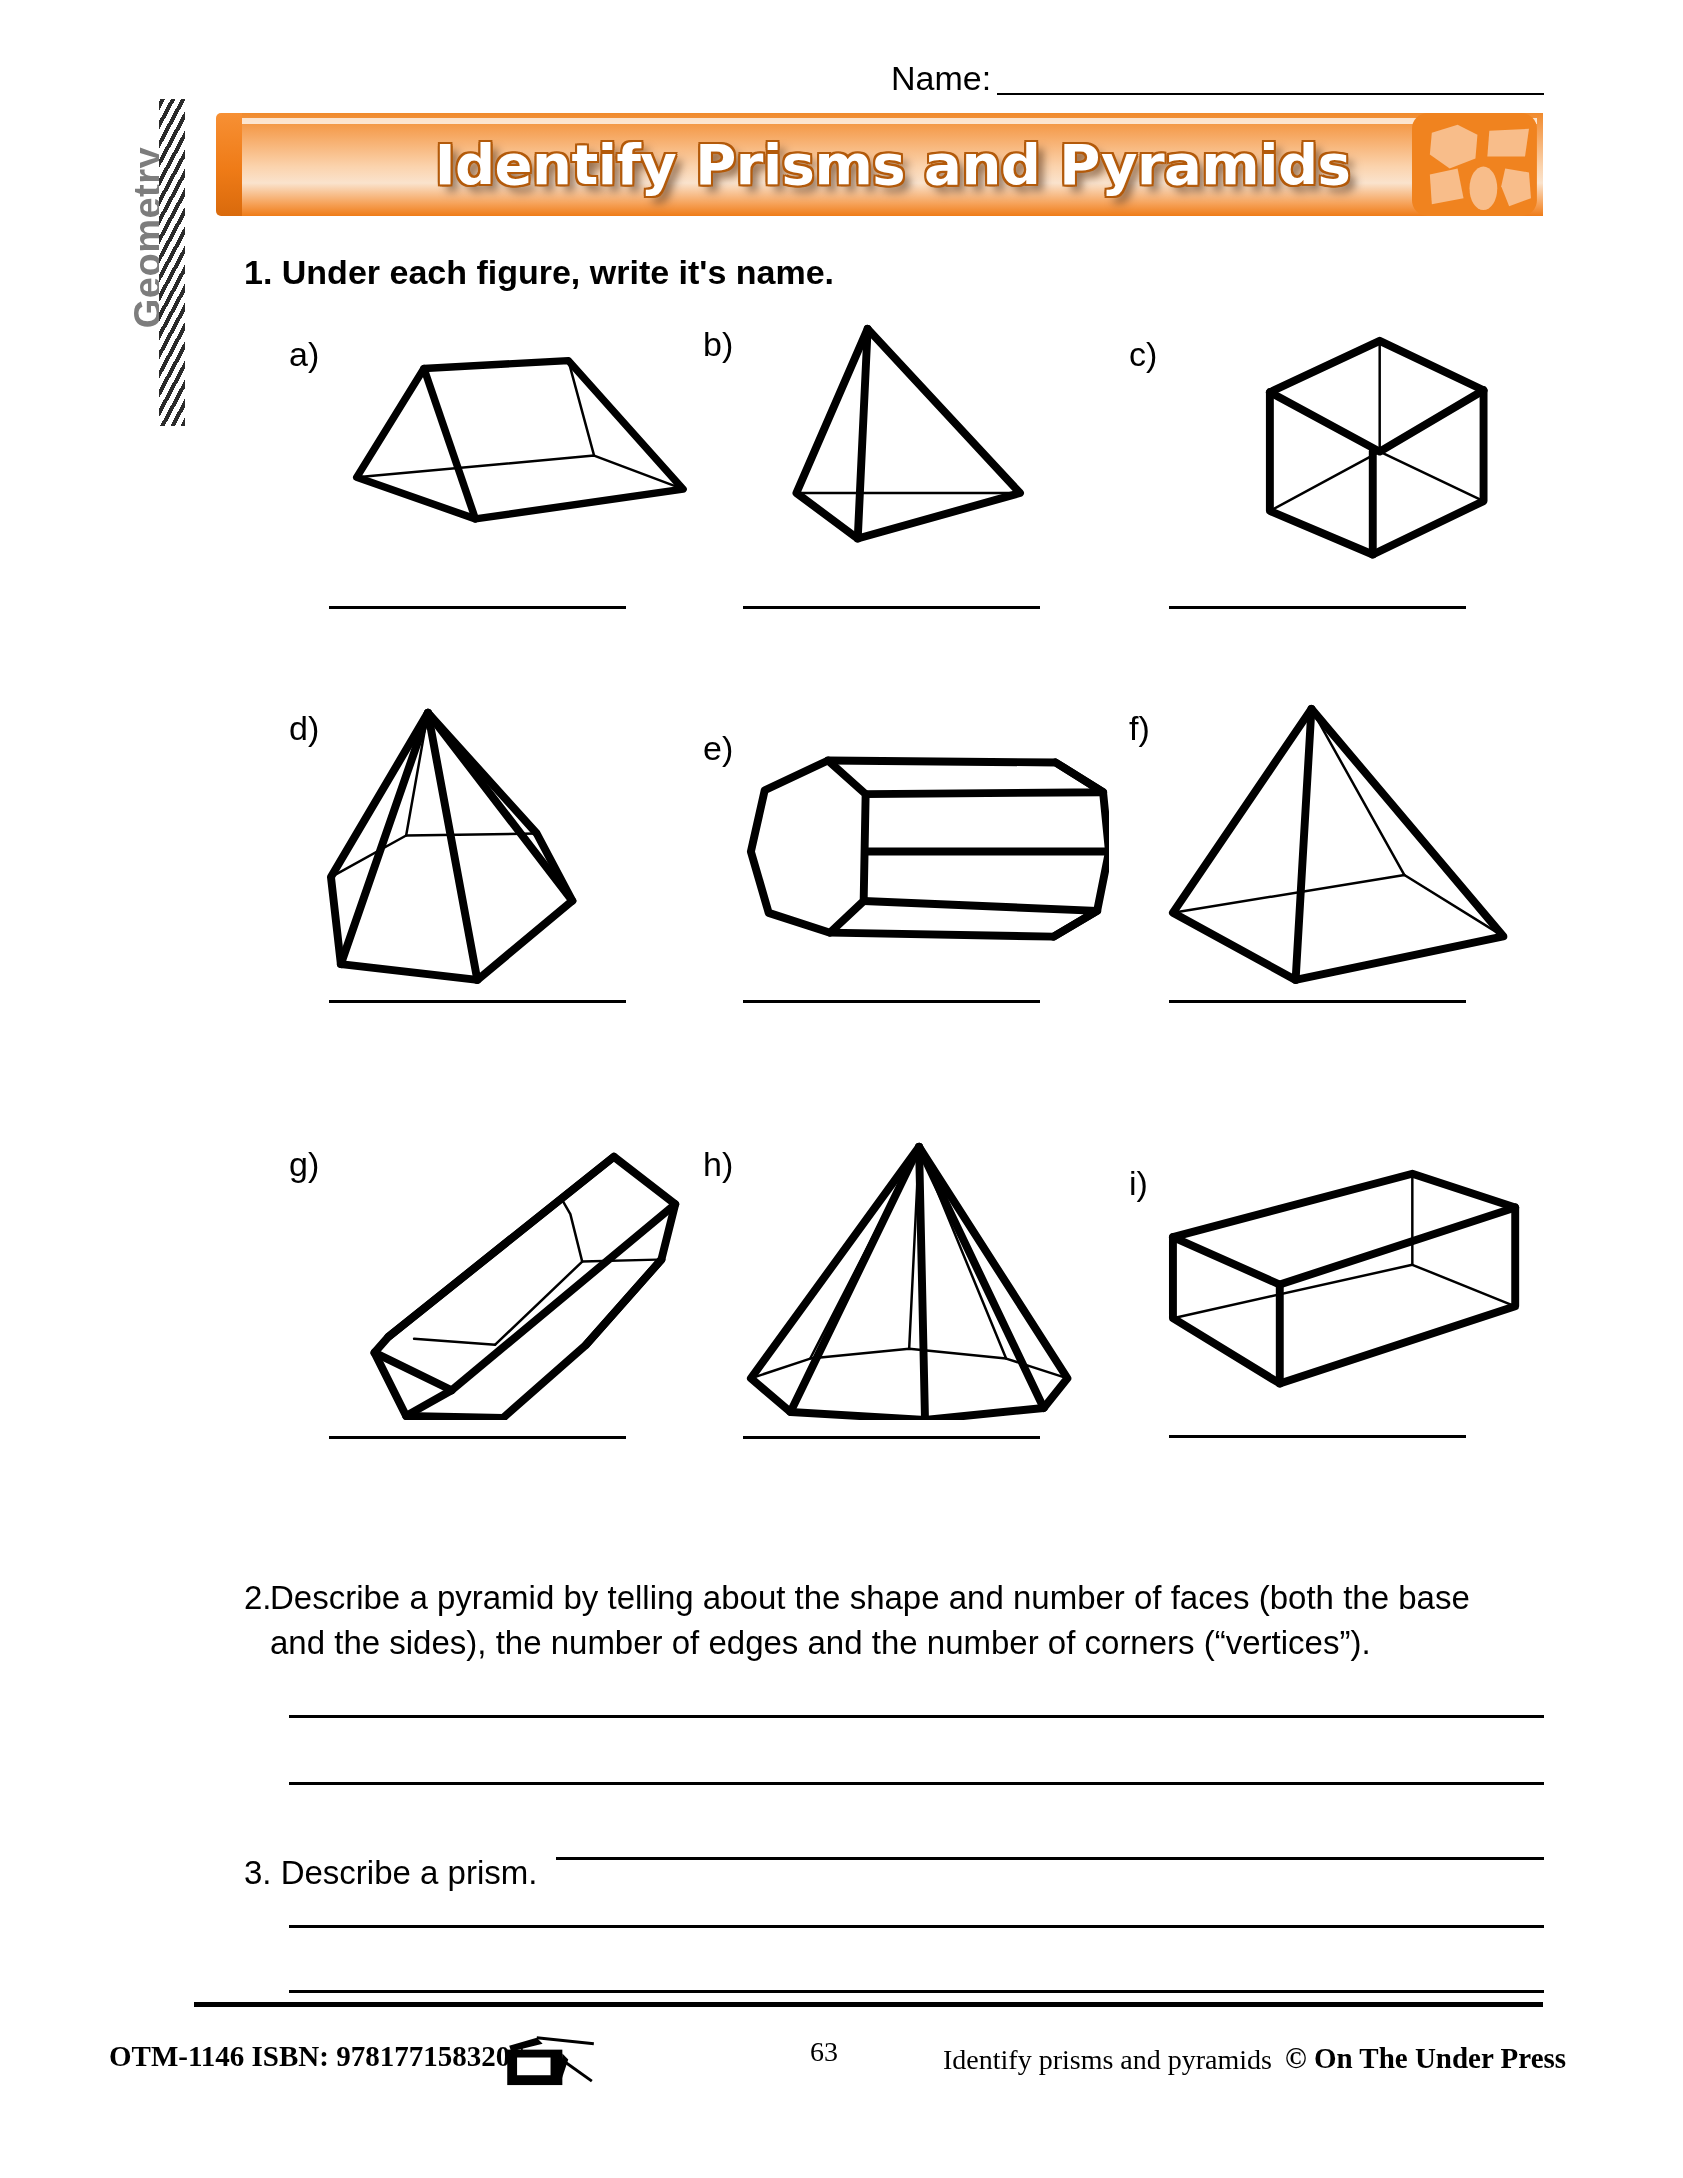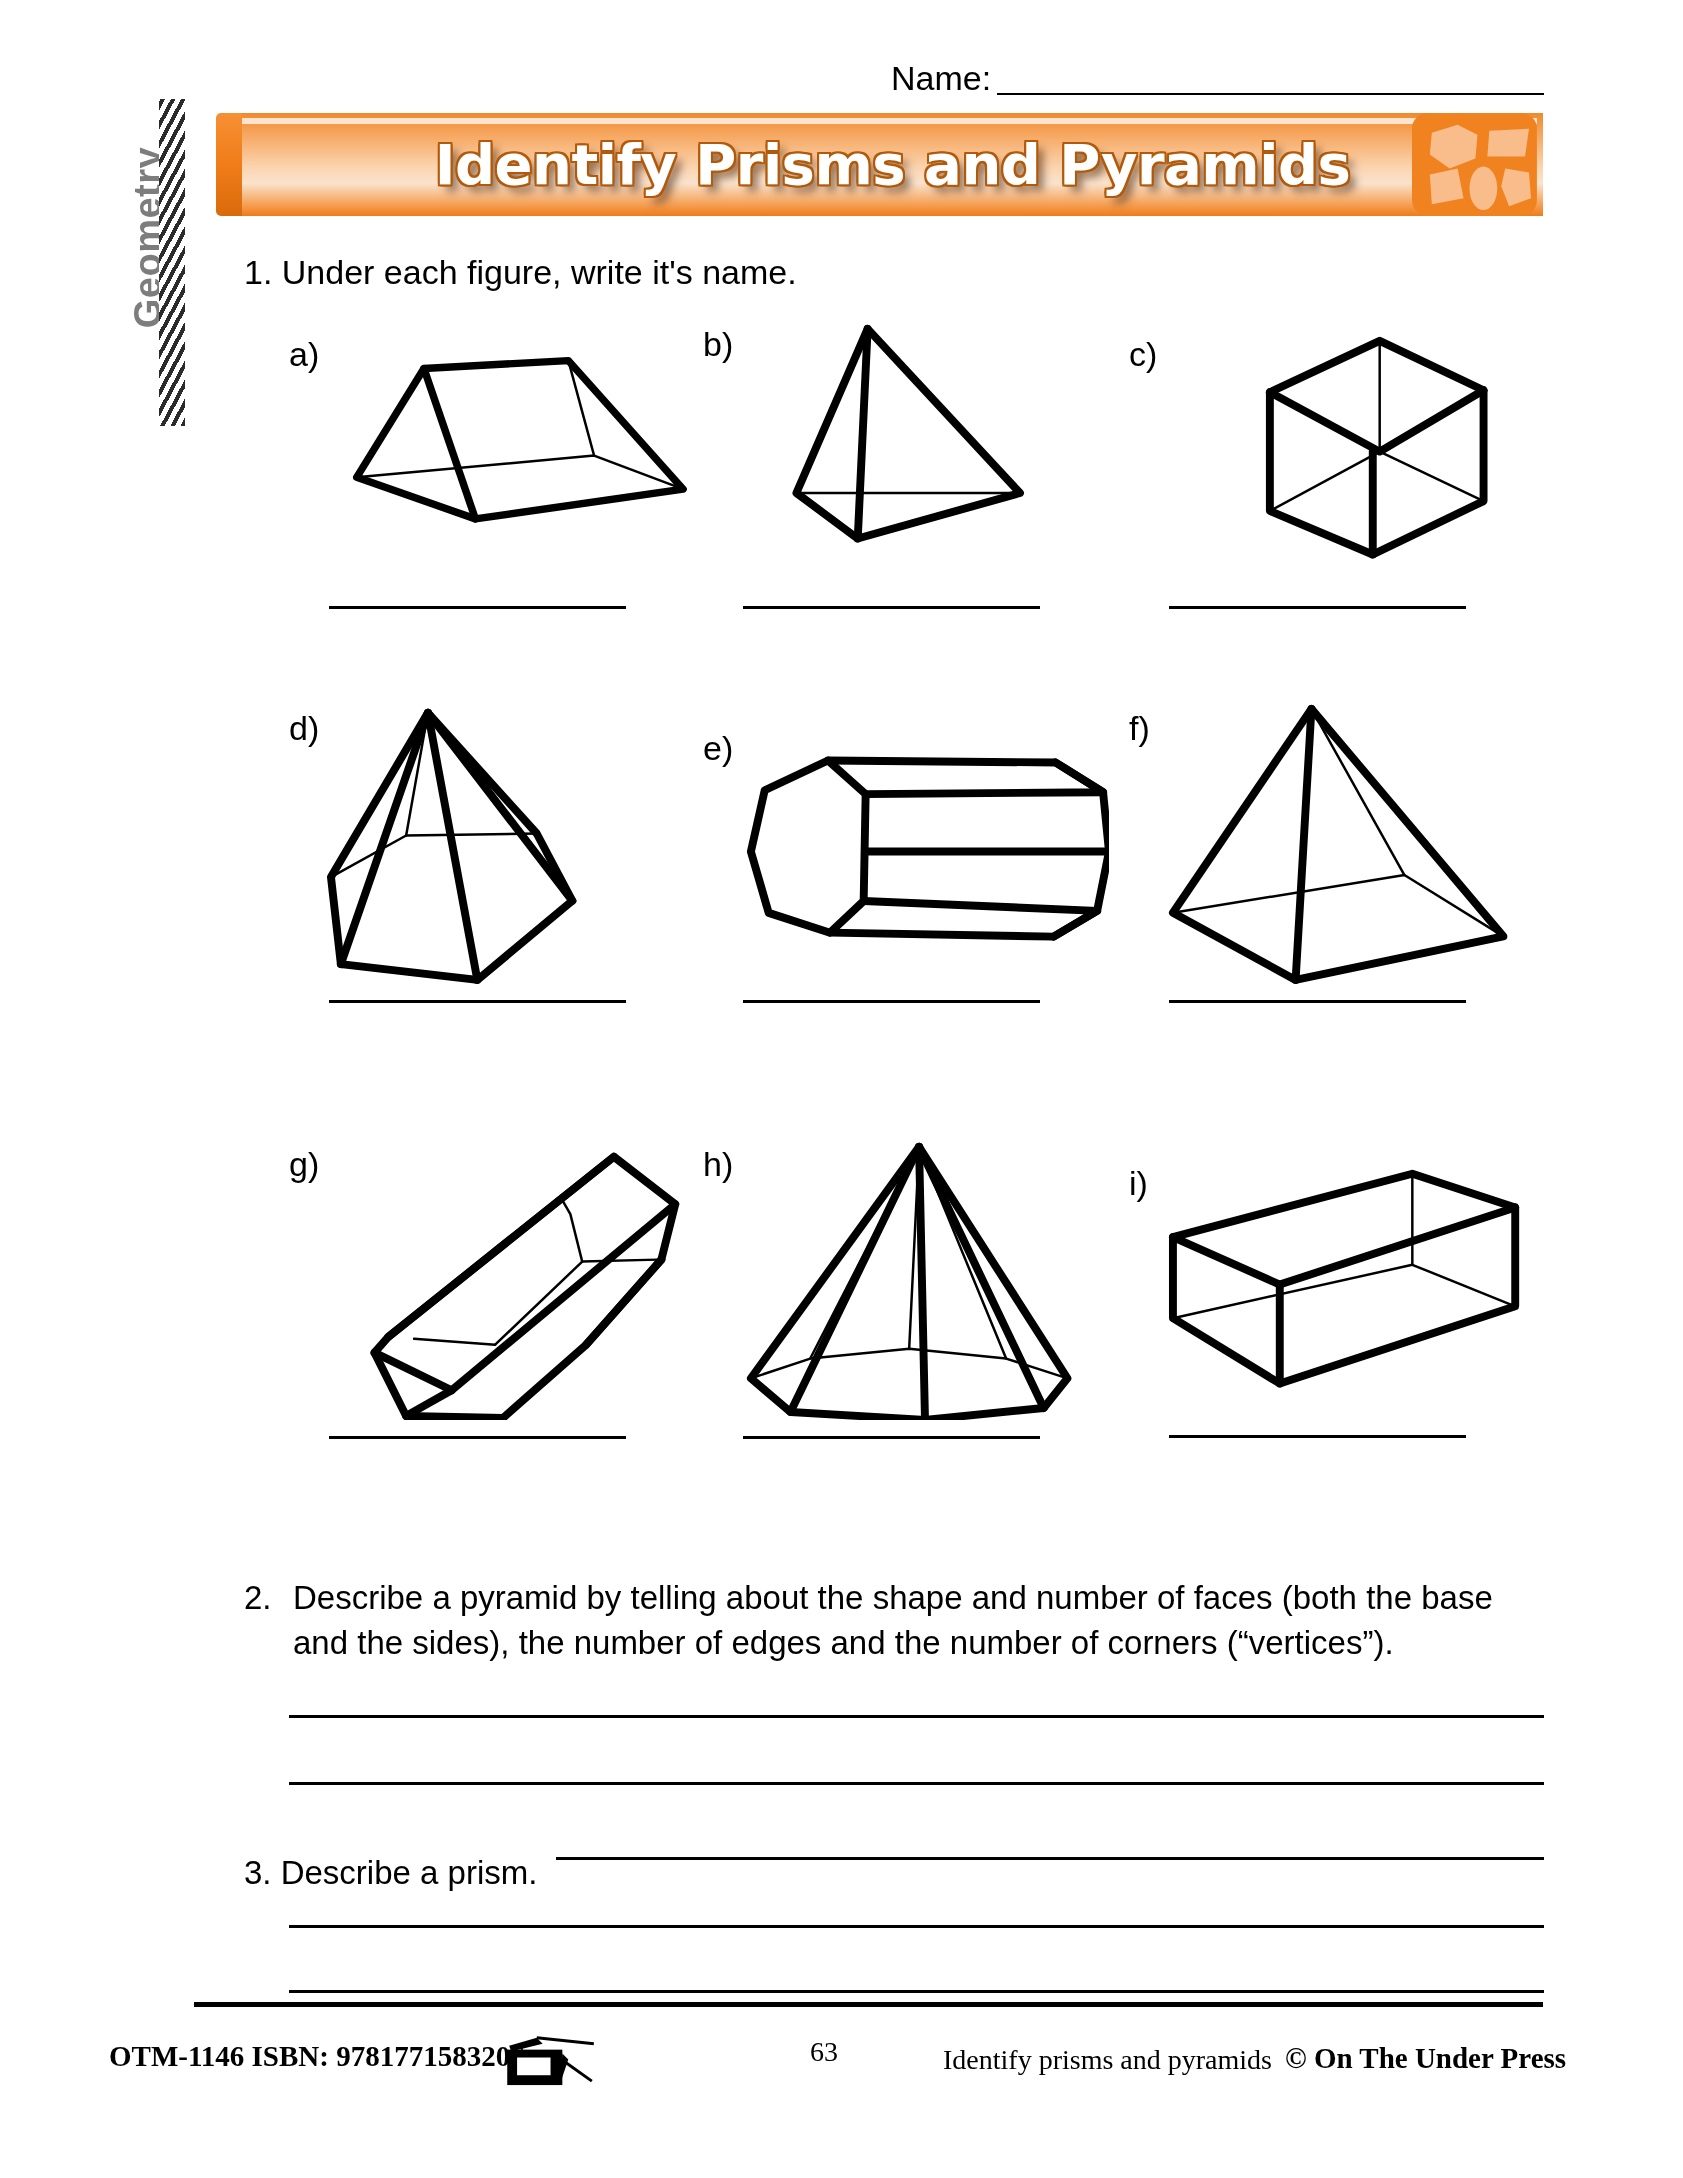--- a/index.html
+++ b/index.html
@@ -148,20 +148,21 @@
   }
 
   
   .q1 {
     position: absolute;
     left: 244px;
     top: 253px;
     font-size: 34px;
     font-family: "Liberation Sans", sans-serif;
     white-space: nowrap;
+    font-weight: bold;
   }
 
   
   .fig-cell {
     position: absolute;
     width: 416px;
     height: 327px;
   }
   .fig-label {
     position: absolute;
@@ -193,21 +194,21 @@
     line-height: 1.36;
     font-family: "Liberation Sans", sans-serif;
   }
   .q2 .q2-num {
     position: absolute;
     left: 0;
     top: 0;
   }
   .q2 .q2-text {
     display: block;
-    margin-left: 49px;
+    margin-left: 26px;
   }
   .write-rule {
     position: absolute;
     height: 0;
     border-bottom: 3px solid #000;
   }
   .q3 {
     position: absolute;
     left: 244px;
     top: 1818px;

